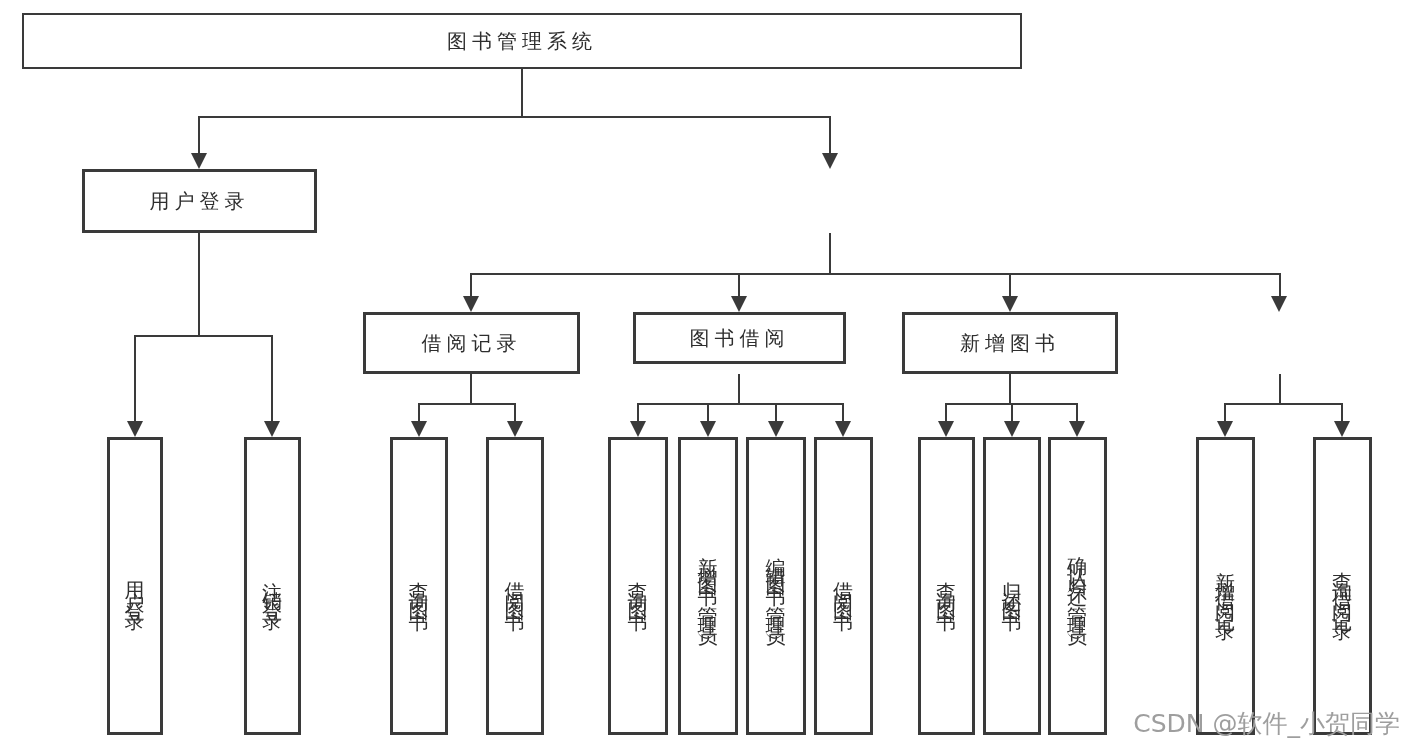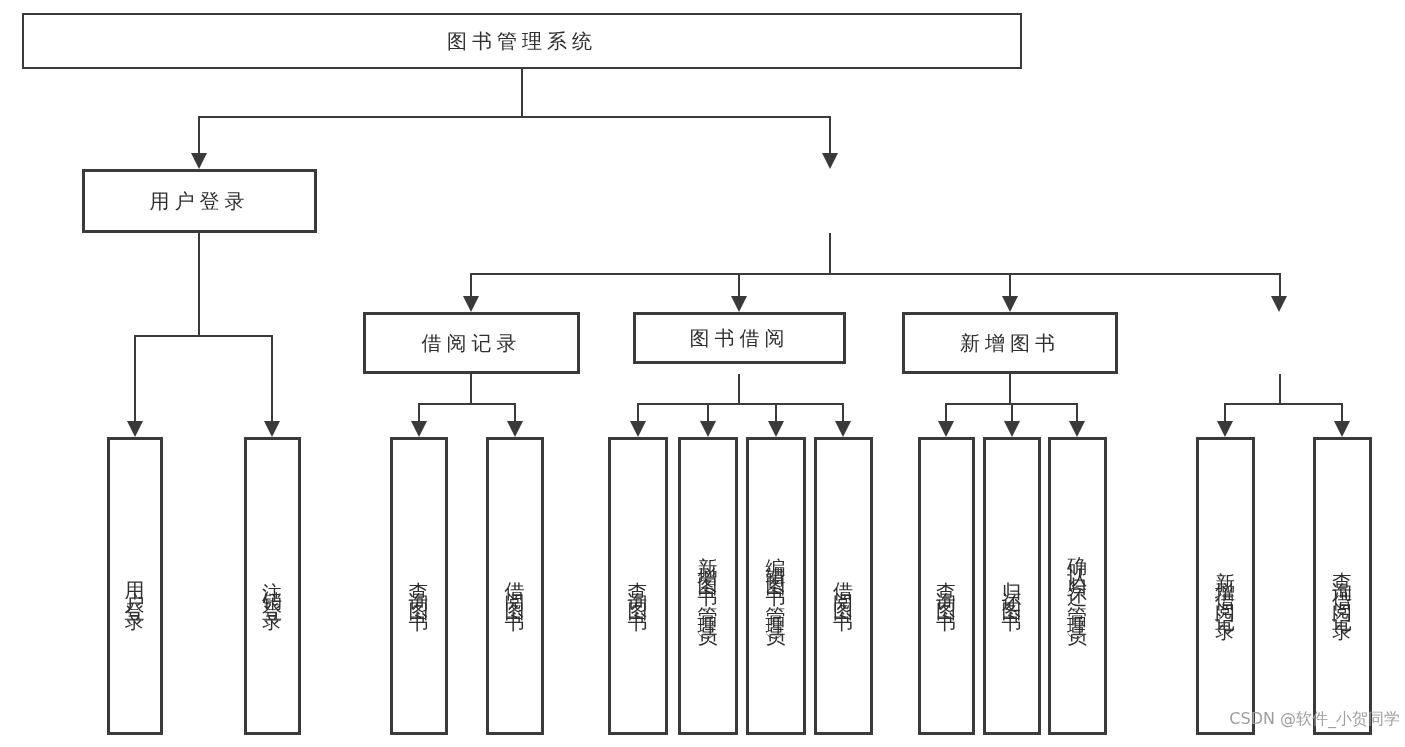--- a/index.html
+++ b/index.html
@@ -24,22 +24,22 @@
     font-size:20px; letter-spacing:10px; line-height:1.1;
   }
   .vline { position:absolute; width:2px; background:#3a3a3a; }
   .hline { position:absolute; height:2px; background:#3a3a3a; }
   .arrow {
     position:absolute; width:0; height:0;
     border-left:8px solid transparent; border-right:8px solid transparent;
     border-top:16px solid #3a3a3a;
   }
   .watermark {
-    position:absolute; right:5px; bottom:17px; z-index:10;
-    font-size:16px; color:#9e9e9e; letter-spacing:0; white-space:nowrap;margin-left:44px;
+    position:absolute; right:5px; bottom:7px; z-index:10;
+    font-size:25px; color:#9e9e9e; letter-spacing:0; white-space:nowrap;margin-left:44px;
   }
 </style>
 </head>
 <body>
 
 <div class="stage">
 
   <div class="node root" style="left:22px;top:13px;width:1000px;height:56px;">图书管理系统</div>
 
   <div class="node" style="left:82px;top:169px;width:235px;height:64px;">用户登录</div>

